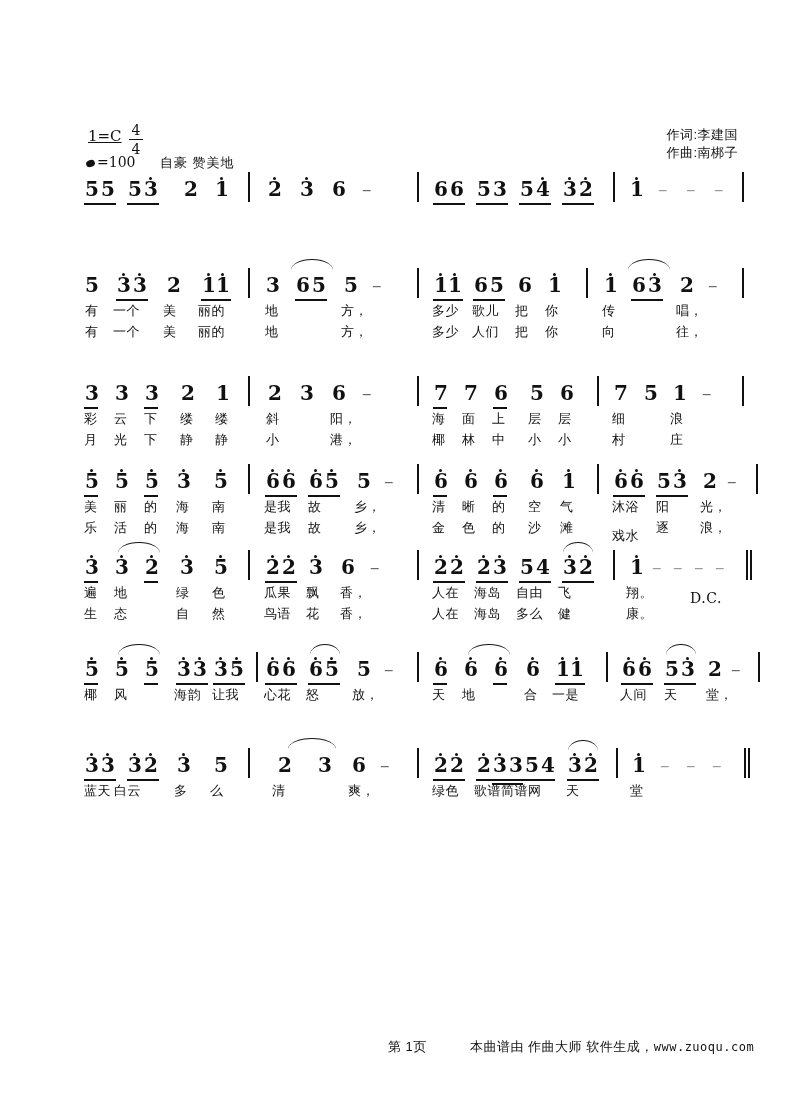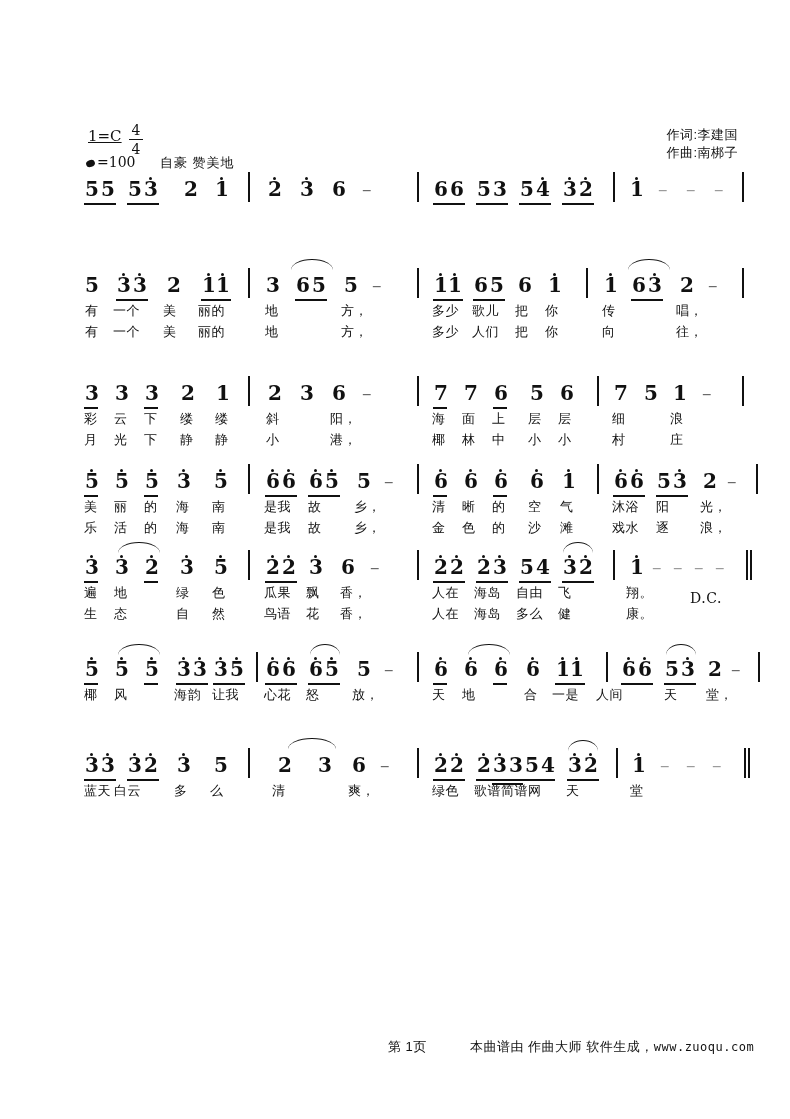--- a/index.html
+++ b/index.html
@@ -552,21 +552,21 @@
       <span class="lyric" style="left:176px;">海</span>
       <span class="lyric" style="left:212px;">南</span>
       <span class="lyric" style="left:264px;">是我</span>
       <span class="lyric" style="left:308px;">故</span>
       <span class="lyric" style="left:354px;">乡，</span>
       <span class="lyric" style="left:432px;">金</span>
       <span class="lyric" style="left:462px;">色</span>
       <span class="lyric" style="left:492px;">的</span>
       <span class="lyric" style="left:528px;">沙</span>
       <span class="lyric" style="left:560px;">滩</span>
-      <span class="lyric" style="left:612px;">戏水</span>
+      <span class="lyric" style="left:612px;margin-top:8px;">戏水</span>
       <span class="lyric" style="left:656px;">逐</span>
       <span class="lyric" style="left:700px;">浪，</span>
     </div>
   </div>
 
   <div class="system" style="top:550px;">
     <div class="notes-row">
       <span class="note" style="left:85px;">3<i class="odot"></i></span>
       <span class="beam" style="left:84px;width:14px;"></span>
       <span class="slur" style="left:118px;top:-8px;width:42px;"></span>
@@ -696,21 +696,21 @@
       <span class="lyric" style="left:114px;">风</span>
       <span class="lyric" style="left:174px;">海韵</span>
       <span class="lyric" style="left:212px;">让我</span>
       <span class="lyric" style="left:264px;">心花</span>
       <span class="lyric" style="left:306px;">怒</span>
       <span class="lyric" style="left:352px;">放，</span>
       <span class="lyric" style="left:432px;">天</span>
       <span class="lyric" style="left:462px;">地</span>
       <span class="lyric" style="left:524px;">合</span>
       <span class="lyric" style="left:552px;">一是</span>
-      <span class="lyric" style="left:596px;">人间</span>
+      <span class="lyric" style="left:620px;">人间</span>
       <span class="lyric" style="left:664px;">天</span>
       <span class="lyric" style="left:706px;">堂，</span>
     </div>
   </div>
 
   <div class="system" style="top:748px;">
     <div class="notes-row">
       <span class="note" style="left:85px;">3<i class="odot"></i></span>
       <span class="note" style="left:101px;">3<i class="odot"></i></span>
       <span class="beam" style="left:84px;width:32px;"></span>

